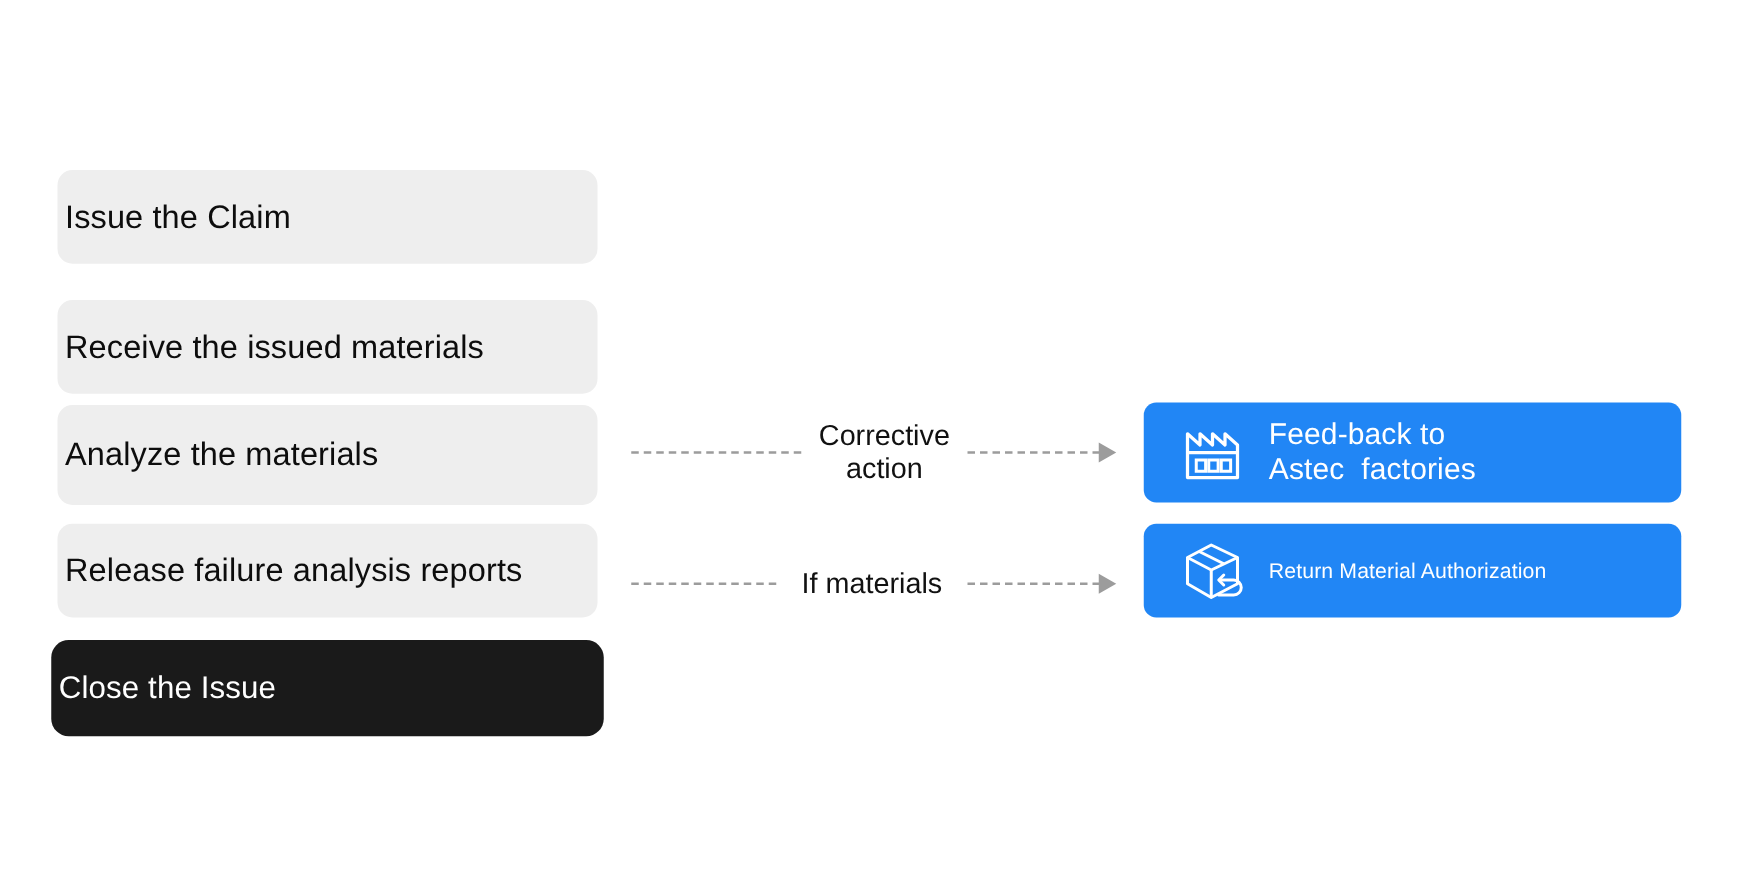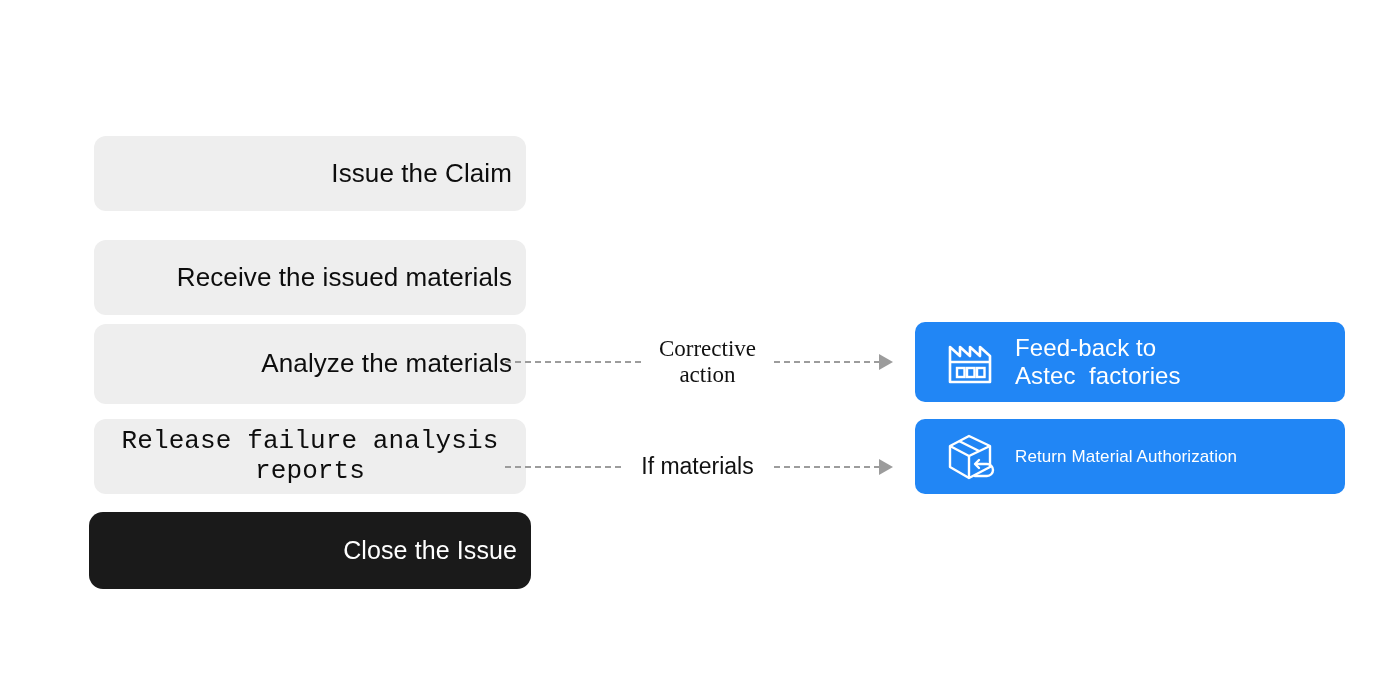--- a/index.html
+++ b/index.html
@@ -18,53 +18,52 @@
     width: 1400px;
     height: 700px;
   }
 
   
   .step-box {
     position: absolute;
     box-sizing: border-box;
     display: flex;
     align-items: center;
-    justify-content: flex-end;
+    justify-content: flex-start;
     text-align: center;
     border-radius: 12px;
     background: #eeeeee;
     color: #0d0d0d;
     font-size: 26px;
     font-weight: 400;
     letter-spacing: 0.1px;
     line-height: 1.15;
-    padding: 0 14px;
-    margin-left: 48px;
+    padding: 0 6px;
   }
   .step-box.step-final {
     background: #1a1a1a;
     color: #ffffff;
     border-radius: 14px;
     font-size: 25px;
   }
 
   #step-0 { left: 46px;  top: 136px; width: 432px; height: 75px; }
   #step-1 { left: 46px;  top: 240px; width: 432px; height: 75px; }
   #step-2 { left: 46px;  top: 324px; width: 432px; height: 80px; }
-  #step-3 { left: 46px;  top: 419px; width: 432px; height: 75px; font-family: Liberation Mono, monospace; }
+  #step-3 { left: 46px;  top: 419px; width: 432px; height: 75px; }
   #step-4 { left: 41px;  top: 512px; width: 442px; height: 77px; }
 
   
   .connector {
     position: absolute;
     display: flex;
     align-items: center;
     height: 60px;
   }
-  #connector-0 { left: 505px; top: 332px; width: 388px; font-family: Liberation Serif, serif; }
+  #connector-0 { left: 505px; top: 332px; width: 388px; }
   #connector-1 { left: 505px; top: 437px; width: 388px; }
 
   .dash-seg {
     height: 0;
     border-top: 2px dashed #9c9c9c;
     flex: 0 0 auto;
   }
   #connector-0 .dash-left  { width: 136px; }
   #connector-0 .dash-right { width: 106px; }
   #connector-1 .dash-left  { width: 116px; }

